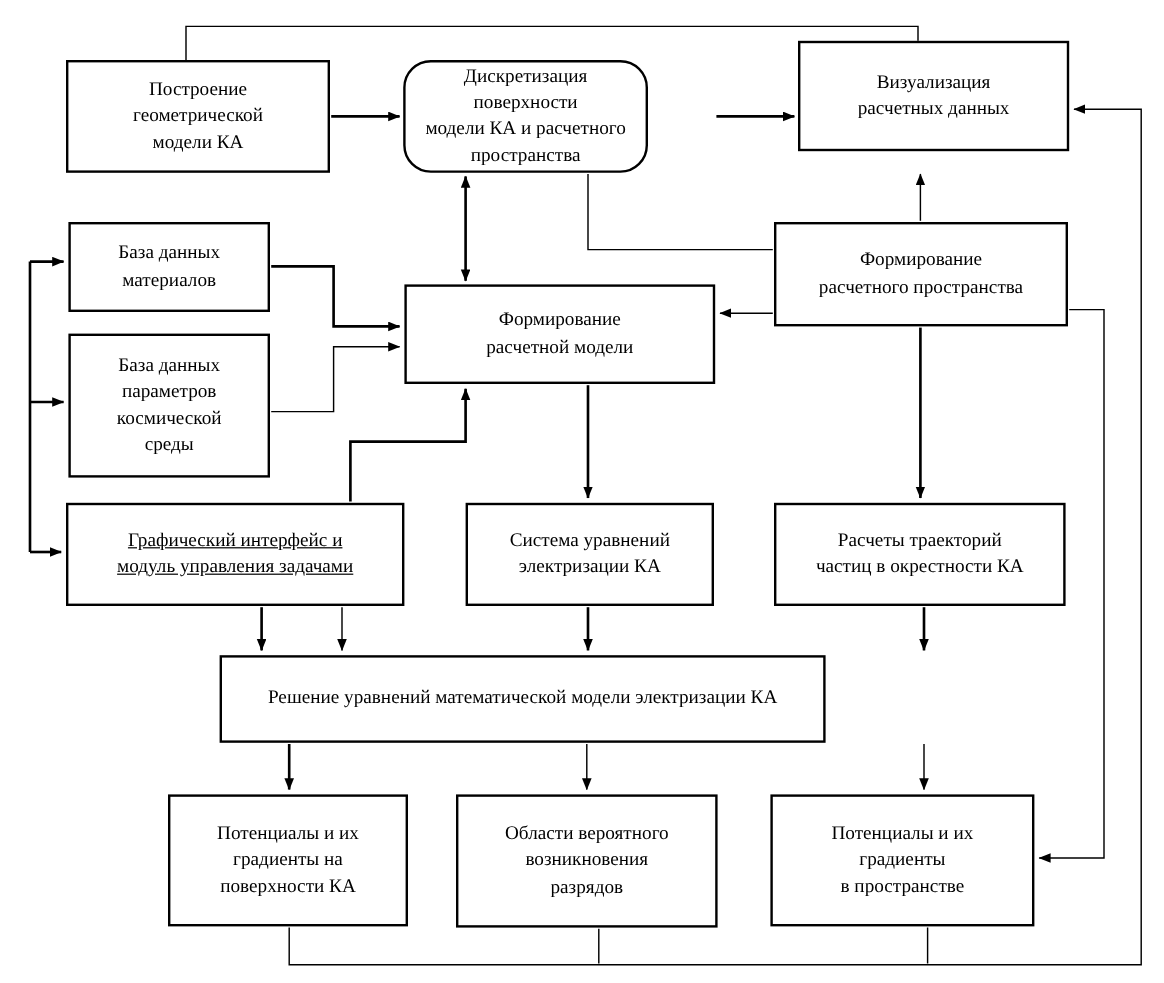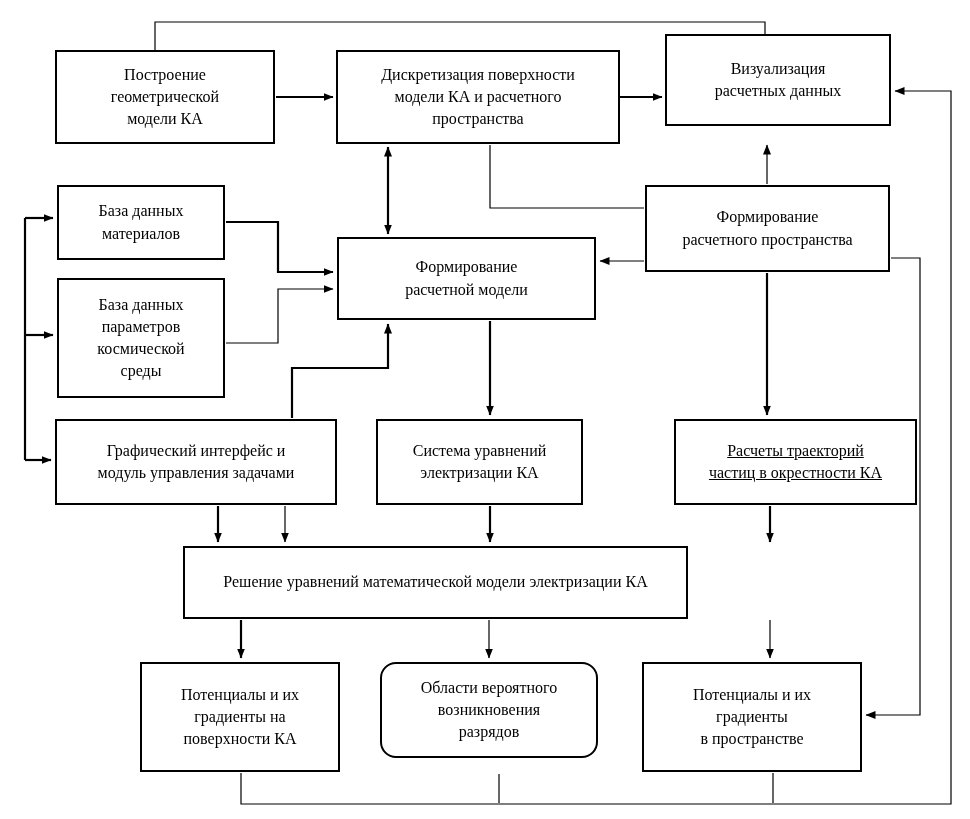--- a/index.html
+++ b/index.html
@@ -79,45 +79,45 @@
         <polyline points="770,620 770,658" fill="none" stroke="#000000" stroke-width="1.2" marker-end="url(#arrow-end)"></polyline>
         <polyline points="241,773 241,804 951,804 951,91 895,91" fill="none" stroke="#000000" stroke-width="1.2" marker-end="url(#arrow-end)"></polyline>
         <polyline points="499,774 499,803" fill="none" stroke="#000000" stroke-width="1.2"></polyline>
         <polyline points="773,773 773,803" fill="none" stroke="#000000" stroke-width="1.2"></polyline>
       </g>
   </svg>
   <div id="node-group">
       <div class="node" style="left: 55px; top: 50px; width: 220px; height: 94px; text-align: center;">Построение
 геометрической
 модели КА</div>
-      <div class="node" style="left: 336px; top: 50px; width: 284px; height: 94px;">Дискретизация поверхности
+      <div class="node" style="left: 336px; top: 50px; width: 204px; height: 94px; border-radius: 23px;">Дискретизация поверхности
 модели КА и расчетного
 пространства</div>
       <div class="node" style="left: 665px; top: 34px; width: 226px; height: 92px;">Визуализация
 расчетных данных</div>
       <div class="node" style="left: 57px; top: 185px; width: 168px; height: 75px;">База данных
 материалов</div>
       <div class="node" style="left: 57px; top: 278px; width: 168px; height: 120px;">База данных
 параметров
 космической
 среды</div>
       <div class="node" style="left: 337px; top: 237px; width: 259px; height: 83px;">Формирование
 расчетной модели</div>
       <div class="node" style="left: 645px; top: 185px; width: 245px; height: 87px;">Формирование
 расчетного пространства</div>
-      <div class="node" style="left: 55px; top: 419px; width: 282px; height: 86px;">Графический интерфейс и
+      <div class="node" style="left: 55px; top: 419px; width: 282px; height: 86px; text-decoration: underline;">Графический интерфейс и
 модуль управления задачами</div>
-      <div class="node" style="left: 376px; top: 419px; width: 207px; height: 86px;">Система уравнений
+      <div class="node" style="left: 388px; top: 419px; width: 207px; height: 86px;">Система уравнений
 электризации КА</div>
-      <div class="node" style="left: 674px; top: 419px; width: 243px; height: 86px; text-decoration: underline;">Расчеты траекторий
+      <div class="node" style="left: 645px; top: 419px; width: 243px; height: 86px;">Расчеты траекторий
 частиц в окрестности КА</div>
       <div class="node" style="left: 183px; top: 546px; width: 505px; height: 73px;">Решение уравнений математической модели электризации КА</div>
       <div class="node" style="left: 140px; top: 662px; width: 200px; height: 110px;">Потенциалы и их
 градиенты на
 поверхности КА</div>
-      <div class="node" style="left: 380px; top: 662px; width: 218px; height: 96px; border-radius: 16px;">Области вероятного
+      <div class="node" style="left: 380px; top: 662px; width: 218px; height: 111px;">Области вероятного
 возникновения
 разрядов</div>
       <div class="node" style="left: 642px; top: 662px; width: 220px; height: 110px;">Потенциалы и их
 градиенты
 в пространстве</div>
     </div>
 </div>
 
 </body></html>

